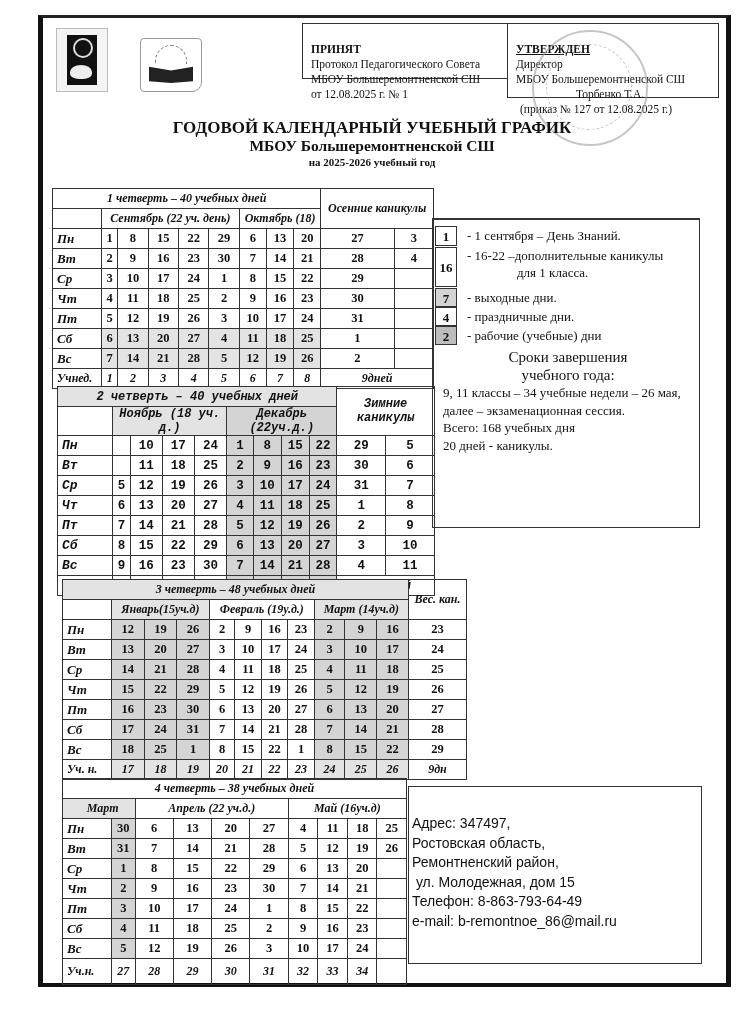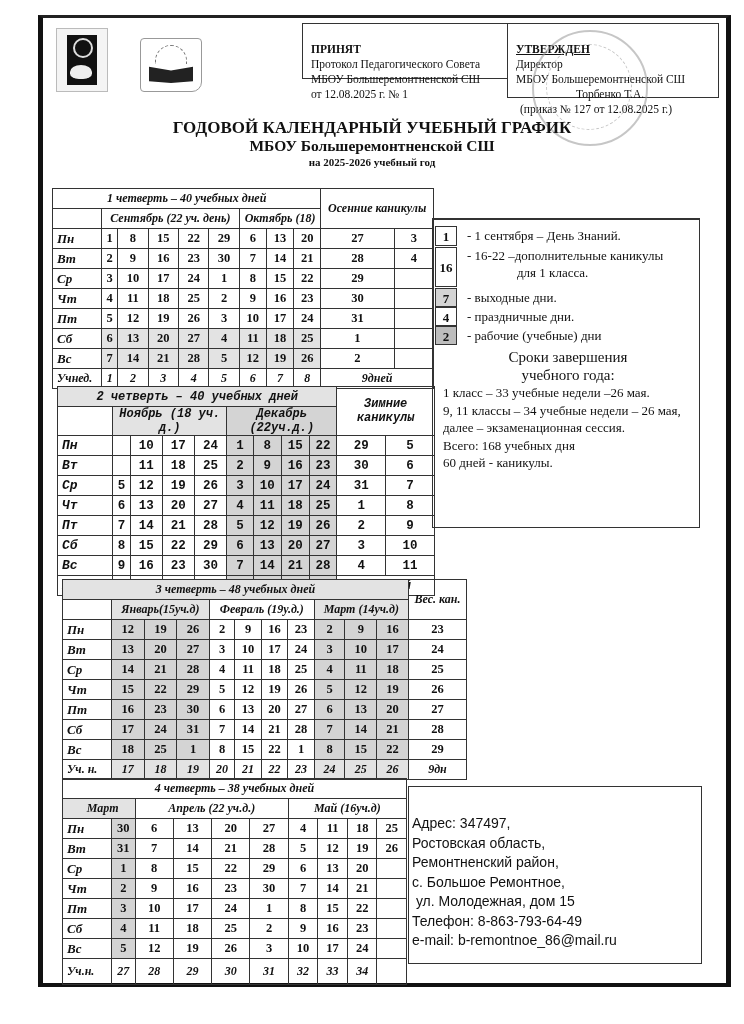--- a/index.html
+++ b/index.html
@@ -589,28 +589,26 @@
     <span>- праздничные дни.</span>
   </div>
   <div class="leg-row" style="top:106px">
     <span class="leg-box sh" style="height:19px;line-height:19px;background:#bdbdbd">2</span>
     <span>- рабочие (учебные) дни</span>
   </div>
 
   <div class="sroki">
     <div class="h">Сроки завершения</div>
     <div class="h">учебного года:</div>
-    <div>1 класс – 33 учебные недели –26 мая.</div>
     <div>9, 11 классы – 34 учебные недели – 26 мая, далее – экзаменационная сессия.</div>
     <div>Всего: 168 учебных дня</div>
-    <div>60 дней - каникулы.</div>
+    <div>20 дней - каникулы.</div>
   </div>
 </div>
 
 <div class="addr">
   <div>Адрес: 347497,</div>
   <div>Ростовская область,</div>
   <div>Ремонтненский район,</div>
-  <div>с. Большое Ремонтное,</div>
   <div style="white-space:pre"> ул. Молодежная, дом 15</div>
   <div>Телефон: 8-863-793-64-49</div>
   <div>e-mail: b-remontnoe_86@mail.ru</div>
 </div>
 
 </body></html>

